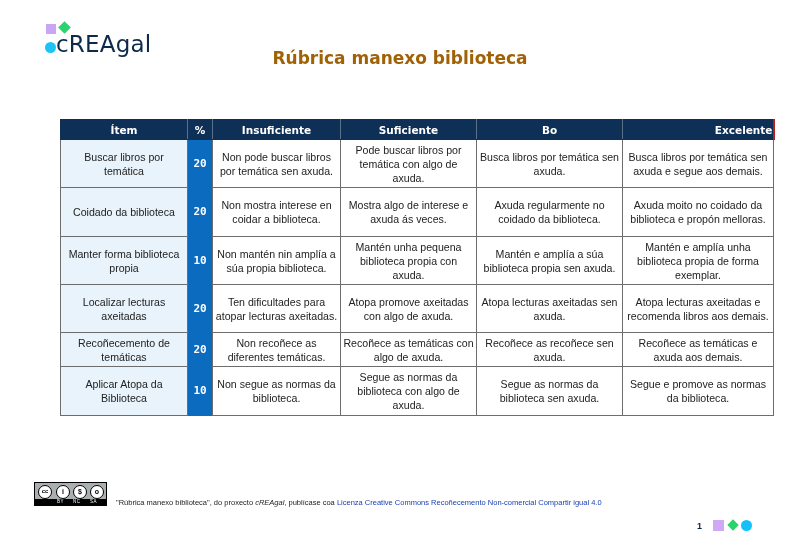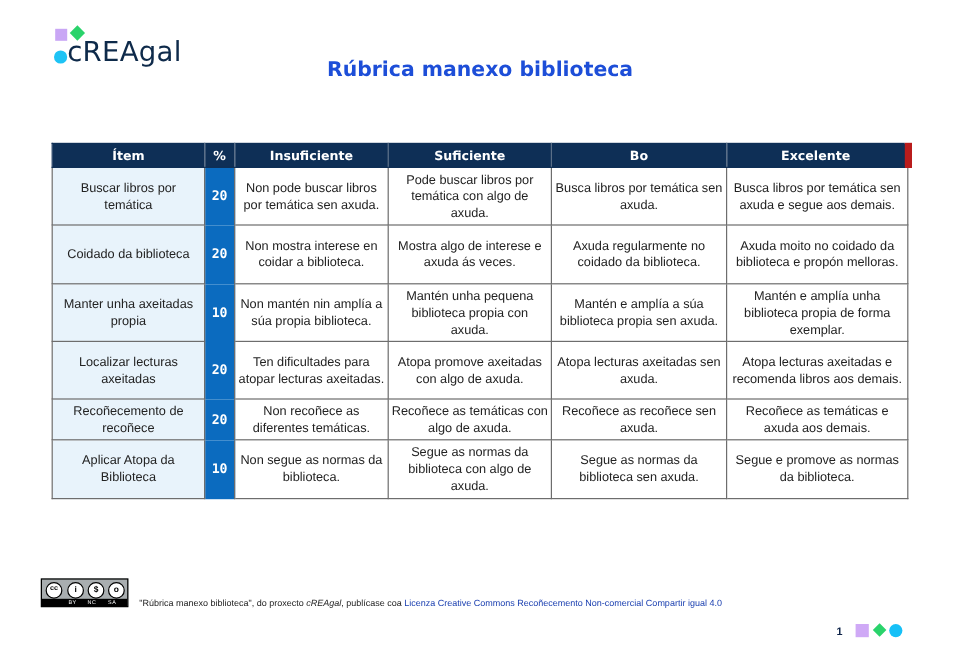--- a/index.html
+++ b/index.html
@@ -10,32 +10,32 @@
     .logo { position: absolute; left: 42px; top: 20px; width: 130px; height: 40px; }
     .logo .sq { position: absolute; left: 4px; top: 4px; width: 10px; height: 10px; background: #c9a6f5; }
     .logo .dia { position: absolute; left: 18px; top: 3px; width: 9px; height: 9px; background: #2ad36b; transform: rotate(45deg); }
     .logo .dot { position: absolute; left: 3px; top: 22px; width: 11px; height: 11px; border-radius: 50%; background: #1ec3f5; }
     .logo .text {
       position: absolute; left: 14px; top: 11px; font-size: 23px; color: #0e2a4a; letter-spacing: 0.2px;
       font-family: "DejaVu Sans", sans-serif; font-weight: normal;
     }
     .title {
       position: absolute; left: 0; width: 800px; top: 48px; text-align: center;
-      font-size: 17px; font-weight: bold; color: #1d4ed8; font-family: "DejaVu Sans", sans-serif;
+      font-size: 17px; font-weight: bold; color: #a16207; font-family: "DejaVu Sans", sans-serif;
     }
     table.rubric {
-      position: absolute; left: 43px; top: 119px; width: 713px;
+      position: absolute; left: 60px; top: 119px; width: 713px;
       border-collapse: collapse; table-layout: fixed; font-size: 10.6px; line-height: 14px;
     }
     table.rubric th {
       background: #0e2f56; color: #ffffff; font-weight: bold; height: 19px; padding: 0;
       font-family: "DejaVu Sans", sans-serif; font-size: 10.5px; border: 1px solid #0e2f56;
       border-right: 1px solid #5a6f88;
     }
-    table.rubric th:last-child { border-right: 6px solid #b91c1c; }
+    table.rubric th:last-child { border-right: 2px solid #b91c1c; text-align: right; }
     table.rubric td {
       border: 1px solid #6d6d6d; text-align: center; vertical-align: middle; padding: 0 2px; color: #222;
     }
     table.rubric td.item { background: #e8f3fb; }
     table.rubric td.pct {
       background: #0b6bbf; color: #ffffff; font-weight: bold; font-family: "DejaVu Sans Mono", monospace;
       font-size: 11px; border-top: none; border-bottom: none; margin-left: 42px;
     }
     .footer { position: absolute; left: 34px; top: 482px; width: 740px; height: 30px; }
     .cc-badge {
@@ -93,37 +93,37 @@
     </tr>
     <tr style="height:49px">
       <td class="item">Coidado da biblioteca</td>
       <td class="pct">20</td>
       <td>Non mostra interese en coidar a biblioteca.</td>
       <td>Mostra algo de interese e axuda ás veces.</td>
       <td>Axuda regularmente no coidado da biblioteca.</td>
       <td>Axuda moito no coidado da biblioteca e propón melloras.</td>
     </tr>
     <tr style="height:48px">
-      <td class="item">Manter unha axeitadas propia</td>
+      <td class="item">Manter forma biblioteca propia</td>
       <td class="pct">10</td>
       <td>Non mantén nin amplía a súa propia biblioteca.</td>
       <td>Mantén unha pequena biblioteca propia con axuda.</td>
       <td>Mantén e amplía a súa biblioteca propia sen axuda.</td>
       <td>Mantén e amplía unha biblioteca propia de forma exemplar.</td>
     </tr>
     <tr style="height:48px">
       <td class="item">Localizar lecturas axeitadas</td>
       <td class="pct">20</td>
       <td>Ten dificultades para atopar lecturas axeitadas.</td>
       <td>Atopa promove axeitadas con algo de axuda.</td>
       <td>Atopa lecturas axeitadas sen axuda.</td>
       <td>Atopa lecturas axeitadas e recomenda libros aos demais.</td>
     </tr>
     <tr style="height:34px">
-      <td class="item">Recoñecemento de recoñece</td>
+      <td class="item">Recoñecemento de temáticas</td>
       <td class="pct">20</td>
       <td>Non recoñece as diferentes temáticas.</td>
       <td>Recoñece as temáticas con algo de axuda.</td>
       <td>Recoñece as recoñece sen axuda.</td>
       <td>Recoñece as temáticas e axuda aos demais.</td>
     </tr>
     <tr style="height:49px">
       <td class="item">Aplicar Atopa da Biblioteca</td>
       <td class="pct">10</td>
       <td>Non segue as normas da biblioteca.</td>

